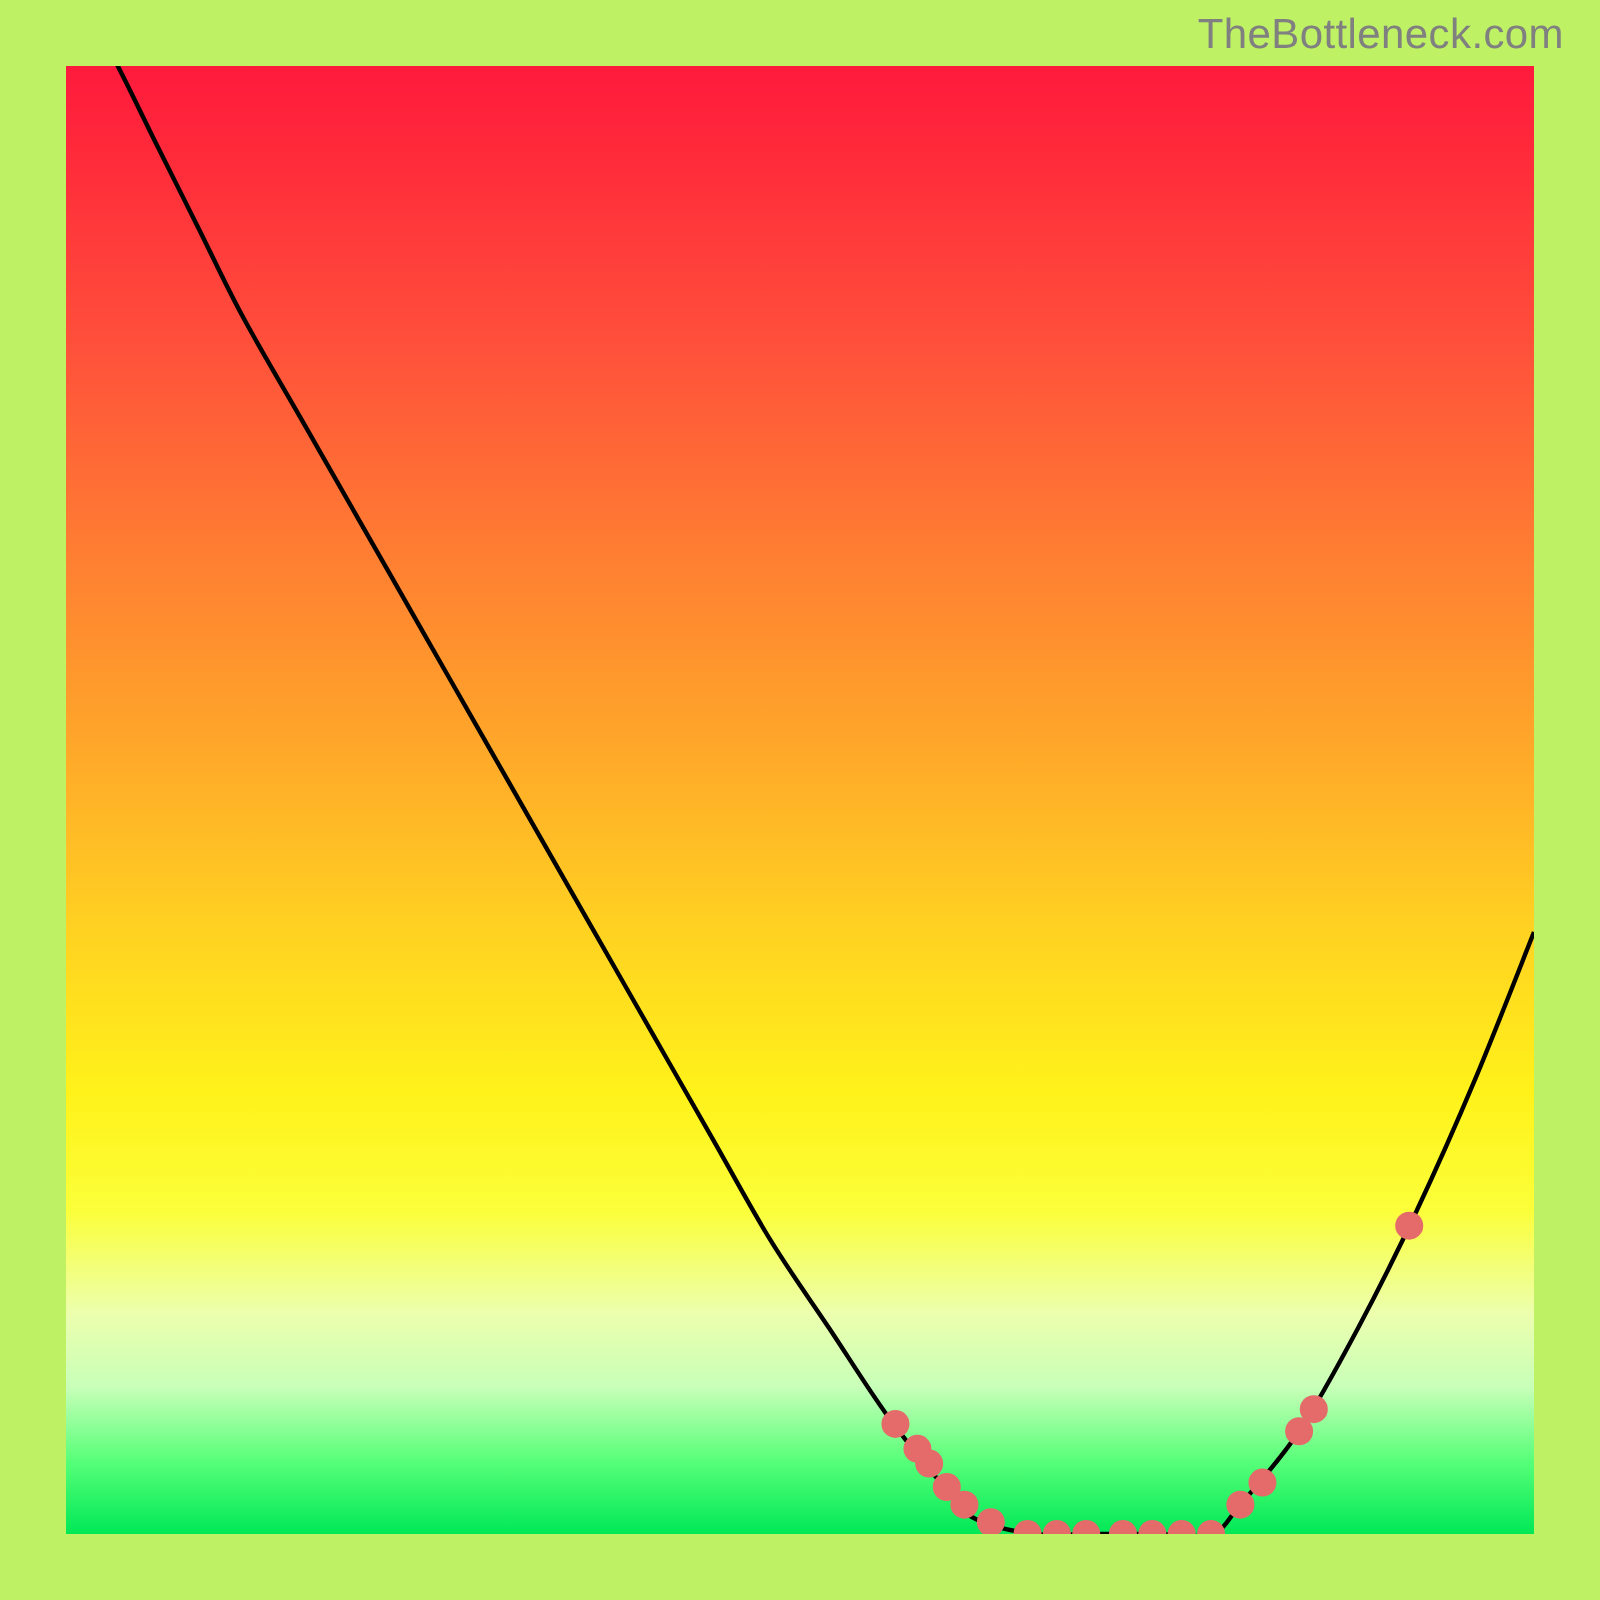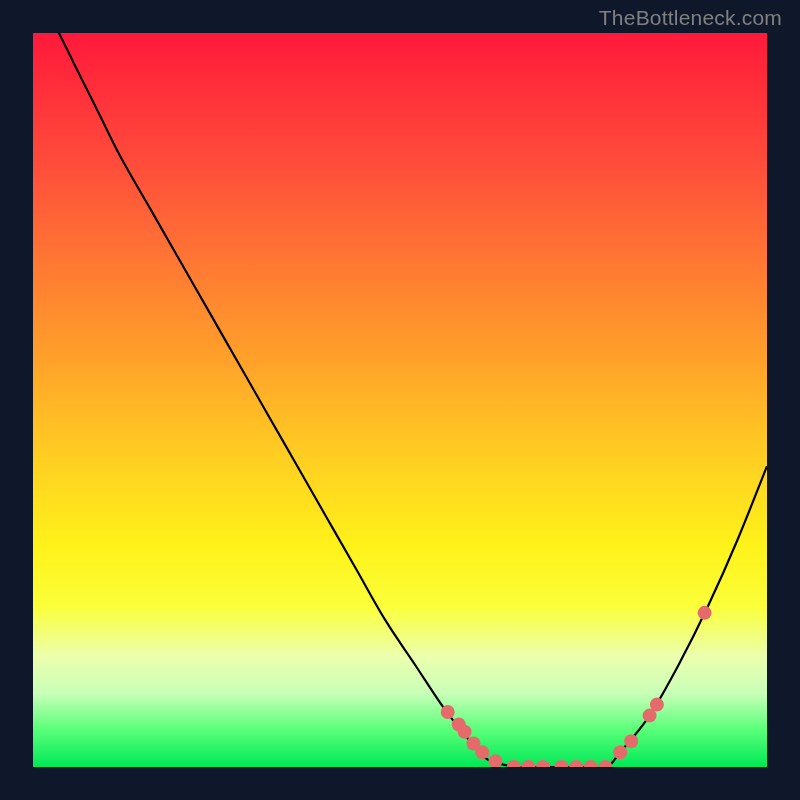--- a/index.html
+++ b/index.html
@@ -1,16 +1,16 @@
 <!DOCTYPE html>
 <html><head>
 <meta charset="utf-8">
 <style>
   html,body{margin:0;padding:0;width:800px;height:800px;background:#000;overflow:hidden;font-family:Arial,Helvetica,sans-serif}
-  .frame{position:absolute;left:0;top:0;width:800px;height:800px;background:#0f172a}
+  .frame{position:absolute;left:0;top:0;width:800px;height:800px;background:#bef264}
   .watermark{position:absolute;top:6px;right:18px;color:#808080;font-size:21px;font-weight:400;letter-spacing:.2px}
   .plot{position:absolute;left:33px;top:33px;width:734px;height:734px}
   .gradient{position:absolute;left:0;top:0;width:100%;height:100%;
     background:linear-gradient(to bottom,
       #ff1a3c 0%,
       #ff2a3a 6%,
       #ff4d3b 18%,
       #ff7a33 32%,
       #ffa32a 45%,
       #ffcf22 58%,

